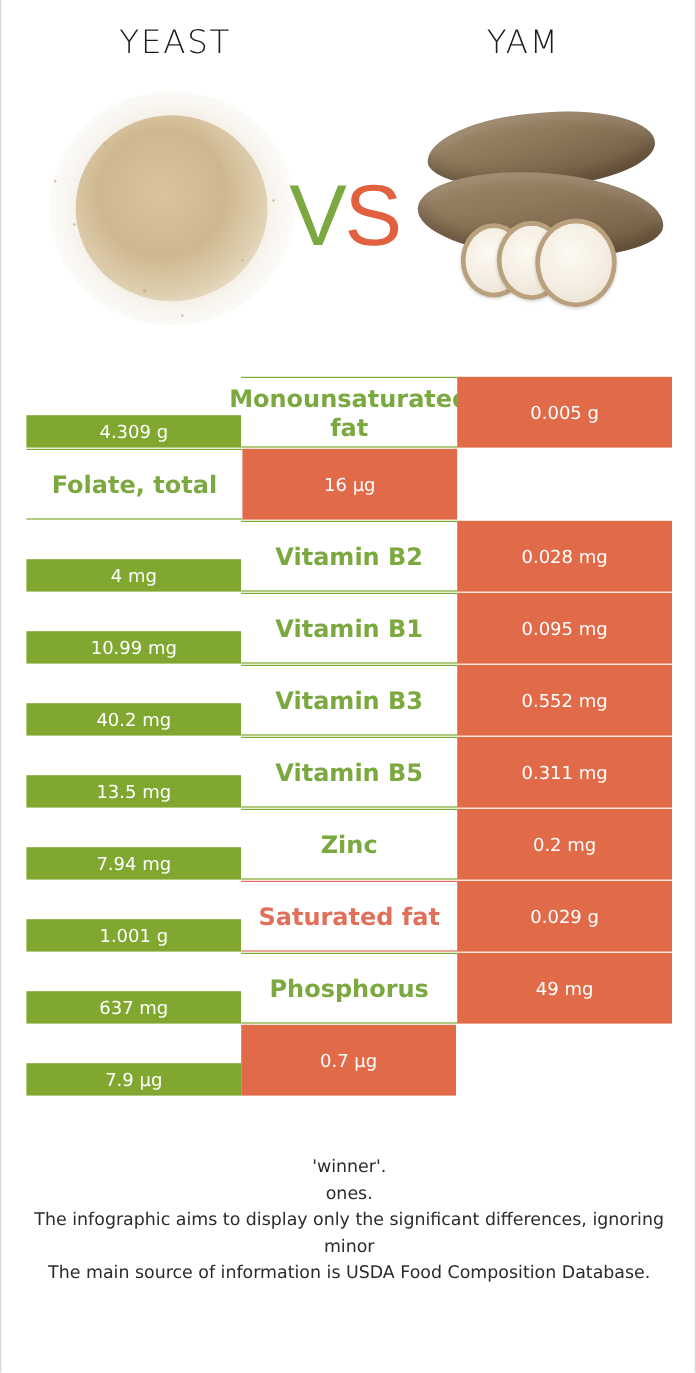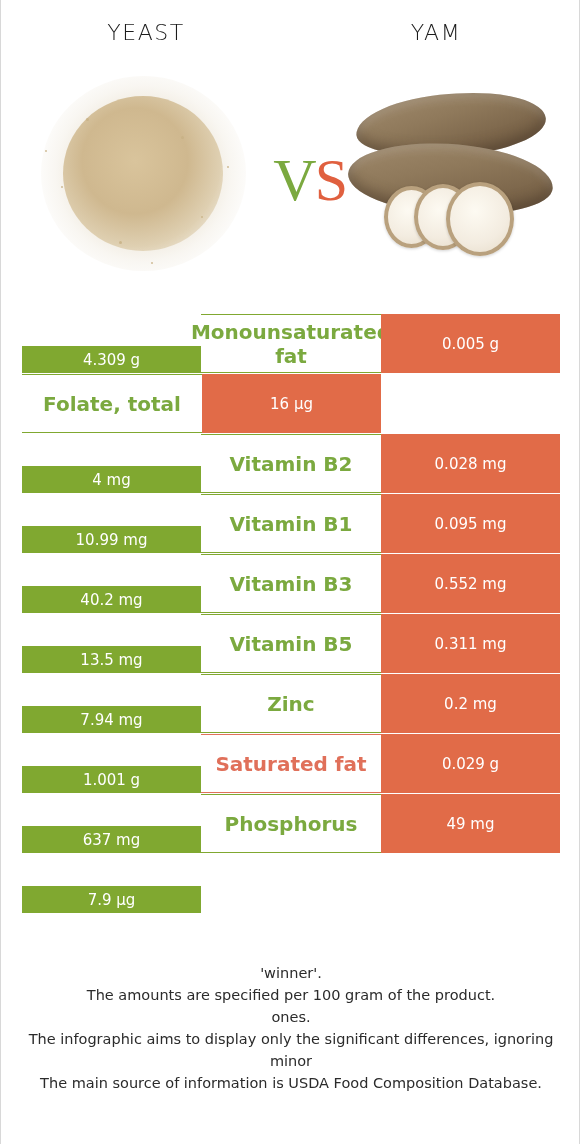--- a/index.html
+++ b/index.html
@@ -31,21 +31,21 @@
     top: 0;
     left: 0;
     width: 580px;
     height: 300px;
   }
   .food-title {
     position: absolute;
     top: 20px;
     font-family: "DejaVu Sans", sans-serif;
     font-weight: 300;
-    font-size: 22px;
+    font-size: 27px;
     letter-spacing: 1.5px;
     color: #1c1c1c;
     text-align: center;
     white-space: nowrap;
   }
   .food-title.left  { left: 0;   width: 290px; text-align: center; }
   .food-title.right { left: 290px; width: 290px; text-align: center; }
 
   .food-img {
     position: absolute;
@@ -55,25 +55,25 @@
   }
   .food-img.left  { left: 30px; }
   .food-img.right { left: 335px; }
 
   .vs {
     position: absolute;
     top: 140px;
     left: 240px;
     width: 105px;
     height: 80px;
-    font-family: Liberation Serif, serif;
-    font-size: 60px;
+    font-family: Liberation Sans, sans-serif;
+    font-size: 72px;
     font-weight: 400;
     line-height: 80px;
-    text-align: right;
+    text-align: left;
     letter-spacing: -2px;
   }
   .vs .v { color: #7ba93f; }
   .vs .s { color: #e0603f; }
 
   
   .table {
     position: absolute;
     left: 21px;
     top: 314px;
@@ -266,24 +266,24 @@
         <div class="cell mid win-right">Saturated fat</div>
         <div class="cell right">0.029 g</div>
       </div>
       <div class="row">
         <div class="cell left">637 mg</div>
         <div class="cell mid win-left">Phosphorus</div>
         <div class="cell right">49 mg</div>
       </div>
       <div class="row">
         <div class="cell left">7.9 µg</div>
+        <div class="cell right">0.7 µg</div>
       </div>
     </div>
 
   <div class="footer">
     <p>'winner'.</p>
-    <p>The amounts are specified per 100 gram of the product.</p>
     <p>ones.</p>
     <p>The infographic aims to display only the significant differences, ignoring minor</p>
     <p>The main source of information is USDA Food Composition Database.</p>
   </div>
 
 </div>
 
 </body></html>

